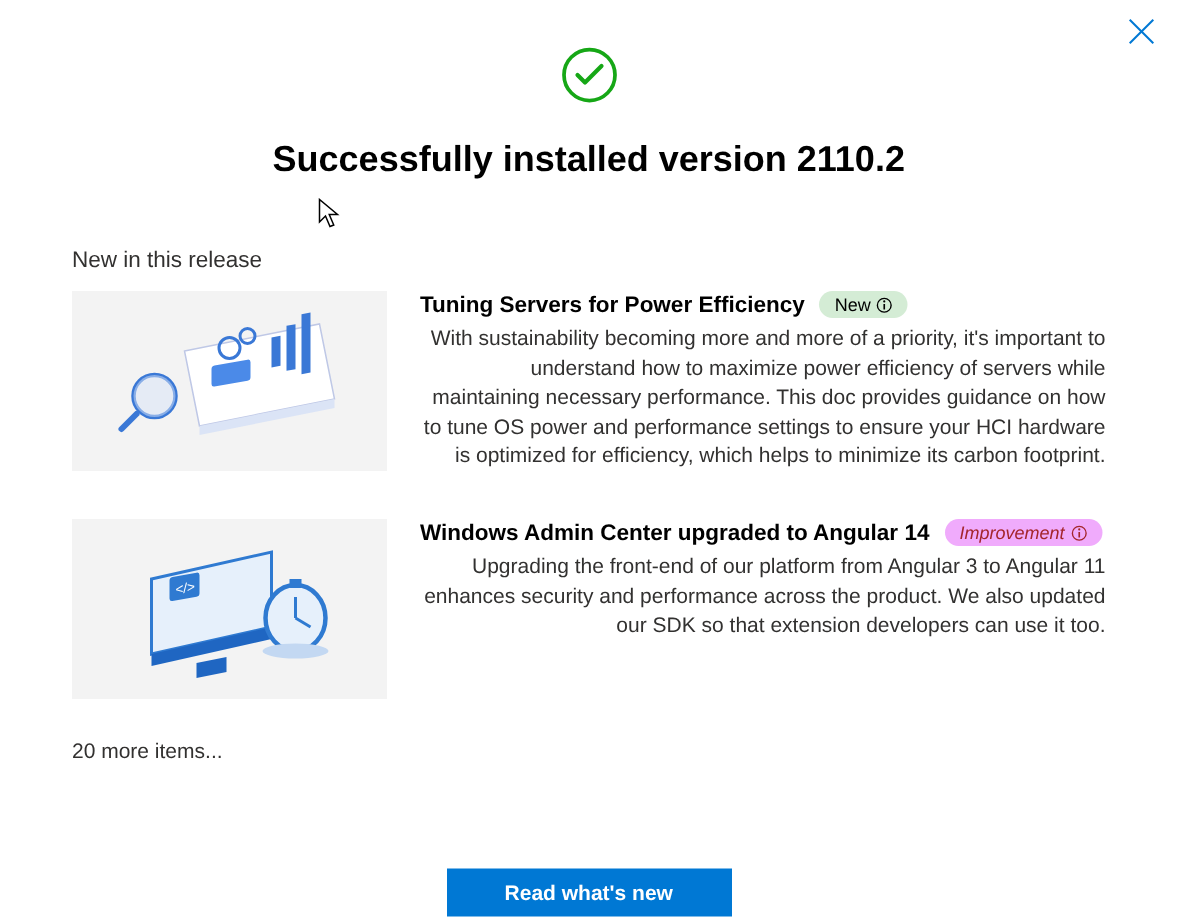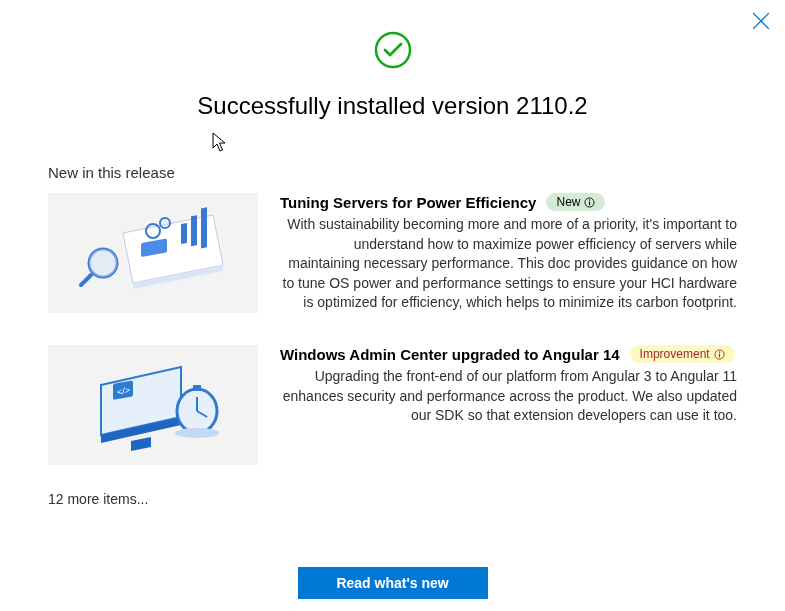--- a/index.html
+++ b/index.html
@@ -27,21 +27,21 @@
       padding-top: 30px;
     }
     .success-circle {
       display: inline-block;
       width: 40px;
       height: 40px;
     }
     .success-circle svg { width: 100%; height: 100%; }
     .page-title {
       font-size: 24px;
-      font-weight: 400;
+      font-weight: 700;
       color: #000;
       margin-top: 18px;
     }
     .cursor {
       position: absolute;
       left: 212px;
       top: 132px;
       width: 18px;
       height: 22px;
       pointer-events: none;
@@ -84,36 +84,36 @@
     }
     .badge {
       display: inline-flex;
       align-items: center;
       gap: 4px;
       padding: 2px 10px;
       border-radius: 11px;
       font-size: 12px;
     }
     .badge-new { background: #d4ecd5; color: #000000; }
-    .badge-improvement { background: #fef9c3; color: #a4262c; }
+    .badge-improvement { background: #f0abfc; color: #a4262c; font-style: italic; }
     .badge svg { width: 11px; height: 11px; }
     .item-desc {
       font-size: 14px;
       line-height: 1.4;
       color: #323130;
       text-align: right;
     }
     .more-items {
       font-size: 14px;
       color: #323130;
       margin-top: -6px;
     }
     .footer {
       position: absolute;
-      bottom: 12px;
+      bottom: 0;
       left: 0;
       right: 0;
       text-align: center;
     }
     .primary-btn {
       background: #0078d4;
       color: #fff;
       border: none;
       font-size: 14px;
       font-weight: 600;
@@ -214,18 +214,18 @@
             <circle cx="6" cy="6" r="5" fill="none" stroke="currentColor" stroke-width="1"></circle>
             <line x1="6" y1="5" x2="6" y2="9" stroke="currentColor" stroke-width="1.2"></line>
             <circle cx="6" cy="3.2" r="0.8" fill="currentColor"></circle>
           </svg>
         </span>
       </div>
       <div class="item-desc">Upgrading the front-end of our platform from Angular 3 to Angular 11 enhances security and performance across the product. We also updated our SDK so that extension developers can use it too.</div>
     </div>
   </div>
 
-  <div class="more-items">12 more items...</div>
+  <div class="more-items">20 more items...</div>
 </div>
 
 <div class="footer">
   <button class="primary-btn">Read what's new</button>
 </div>
 
 </body></html>

